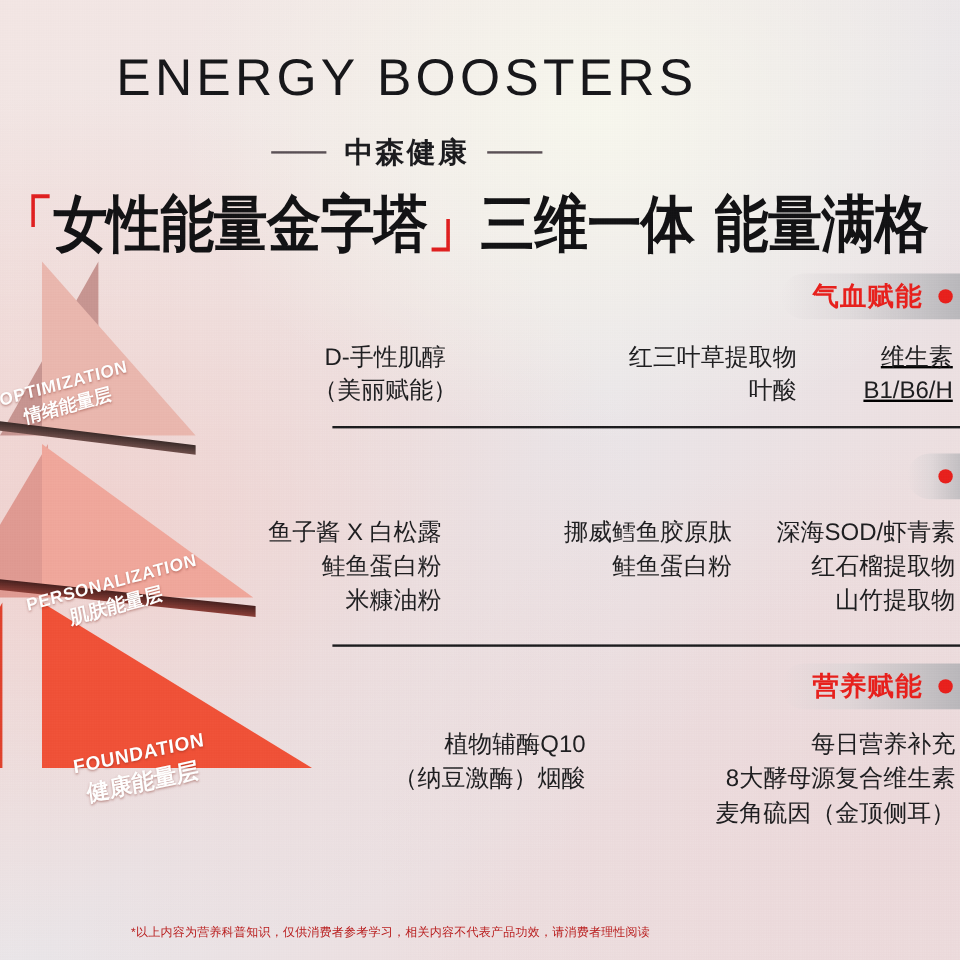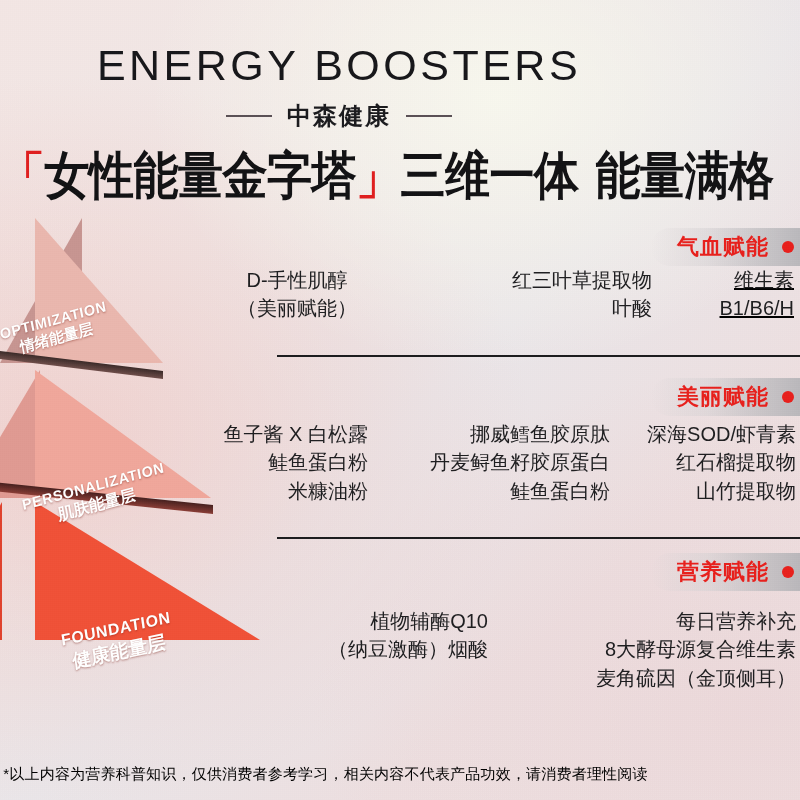--- a/index.html
+++ b/index.html
@@ -21,21 +21,21 @@
       repeating-linear-gradient(90deg, rgba(0,0,0,.015) 0 1px, rgba(255,255,255,.015) 1px 2px);
   }
 
   
   #header { position:absolute; top:0; left:0; width:678px; z-index:4; text-align:center; }
   #title-en {
     font-size:43px; letter-spacing:3.5px; color:#17171a; font-weight:300;
     font-family:"Liberation Sans","DejaVu Sans",sans-serif;
     margin-top:44px; line-height:1;
   }
-  #sub-row { display:flex; align-items:center; justify-content:center; gap:15px; margin-top:13px; }
+  #sub-row { display:flex; align-items:center; justify-content:center; gap:15px; margin-top:24px; }
   .sub-dash { width:46px; height:2px; background:#5a5055; }
   #title-cn { font-size:24px; letter-spacing:2px; color:#1b1b1e; font-weight:600; }
 
   #headline {
     margin-top:17px; white-space:nowrap; font-size:45px; font-weight:800;
     letter-spacing:-0.5px; color:#121214; line-height:1.06;
     transform:scaleY(1.14); transform-origin:center top;
   }
   #headline .brk { color:#e01f1f; font-weight:700; }
   #headline .gap { display:inline-block; width:17px; }
@@ -101,39 +101,39 @@
   .col { display:flex; flex-direction:column; }
   .line { font-size:20px; color:#1e1e20; line-height:1.42; white-space:nowrap; }
   .c-right { text-align:right; }
   .c-ctr   { text-align:center; }
 
   .divider { position:absolute; left:277px; width:523px; height:2px; background:#1c1c1e; }
   #div1 { top:355px; }
   #div2 { top:537px; }
 
   
-  #sec-qixue .cols { margin-top:0; gap:30px; padding-right:6px; }
+  #sec-qixue .cols { margin-top:18px; gap:18px; padding-right:6px; }
   #sec-qixue .q1 { width:190px; } 
   #sec-qixue .q2 { width:230px; }
   #sec-qixue .q3 { width:112px;text-decoration:underline; }
 
   
-  #sec-meili .cols { margin-top:4px; gap:14px; padding-right:4px;justify-content:flex-end; }
+  #sec-meili .cols { margin-top:14px; gap:14px; padding-right:4px;justify-content:flex-end; }
   #sec-meili .m1 { width:212px; }
   #sec-meili .m2 { width:228px; }
   #sec-meili .m3 { width:172px; }
 
   
   #sec-yingyang .cols { margin-top:16px; gap:16px; padding-right:4px; }
   #sec-yingyang .n1 { width:232px; }
   #sec-yingyang .n2 { width:292px; }
 
   
   #footer { position:absolute; left:0; bottom:16px; width:651px; text-align:center;
-    font-size:15px; color:#000000; letter-spacing:.2px; z-index:5; white-space:nowrap; }
+    font-size:10px; color:#b91c1c; letter-spacing:.2px; z-index:5; white-space:nowrap; }
 </style>
 </head>
 <body>
 
 <div id="header">
   <div id="title-en">ENERGY BOOSTERS</div>
   <div id="sub-row">
     <span class="sub-dash"></span>
     <span id="title-cn">中森健康</span>
     <span class="sub-dash"></span>
@@ -197,33 +197,31 @@
         <span class="line">B1/B6/H</span>
       </div>
     </div>
   </div>
 
   <div class="divider" id="div1"></div>
 
   <div class="section" id="sec-meili">
     <div class="badge-row">
       <div class="badge">
-        <span class="badge-label">美丽赋能</span>
         <span class="badge-dot"></span>
       </div>
     </div>
     <div class="cols">
       <div class="col m1 c-right">
         <span class="line">鱼子酱 X 白松露</span>
         <span class="line">鲑鱼蛋白粉</span>
         <span class="line">米糠油粉</span>
       </div>
       <div class="col m2 c-right">
         <span class="line">挪威鳕鱼胶原肽</span>
-        <span class="line">丹麦鲟鱼籽胶原蛋白</span>
         <span class="line">鲑鱼蛋白粉</span>
       </div>
       <div class="col m3 c-right">
         <span class="line">深海SOD/虾青素</span>
         <span class="line">红石榴提取物</span>
         <span class="line">山竹提取物</span>
       </div>
     </div>
   </div>
 

